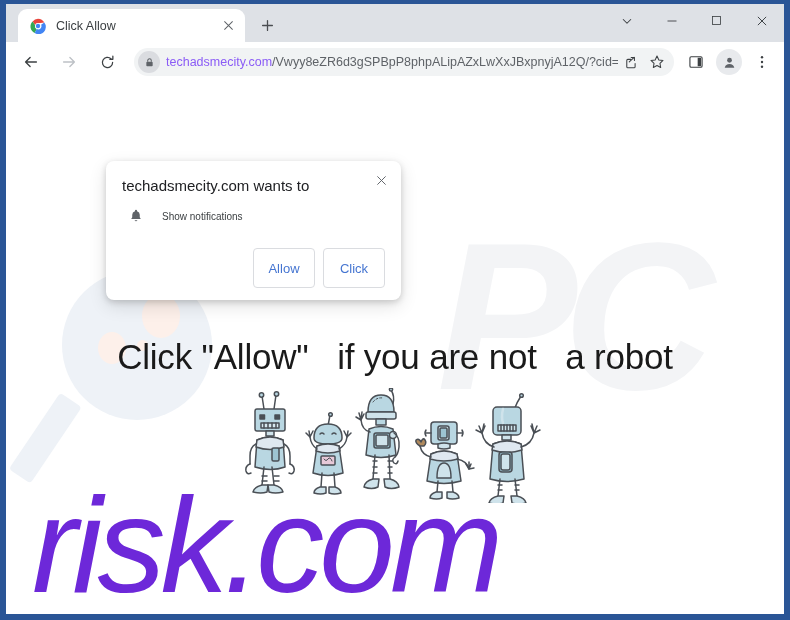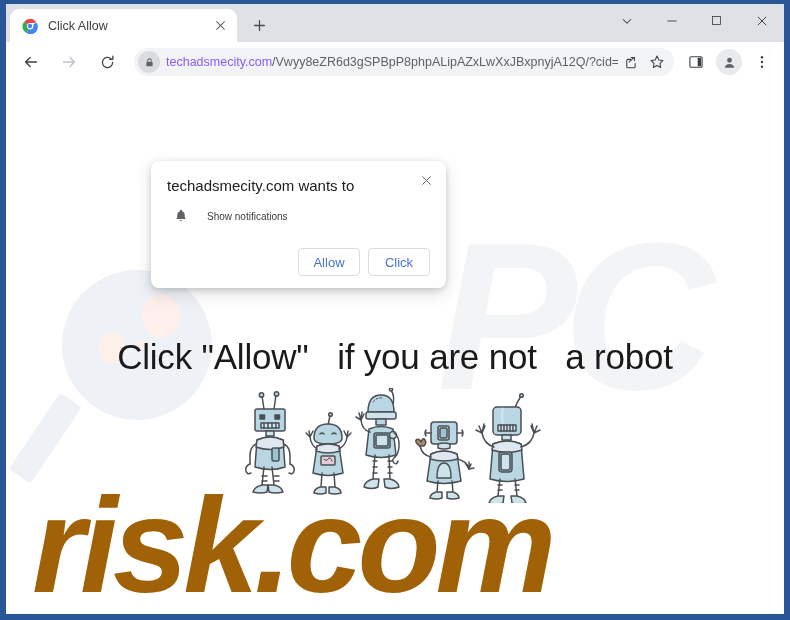--- a/index.html
+++ b/index.html
@@ -35,21 +35,21 @@
   
   #tab-strip {
     position: relative;
     height: 38px;
     background: #dee1e6;
     display: flex;
     align-items: flex-end;
   }
   #tab-active {
     position: relative;
-    margin-left: 4px;
+    margin-left: 12px;
     width: 227px;
     height: 33px;
     background: #ffffff;
     border-radius: 9px 9px 0 0;
     display: flex;
     align-items: center;
     padding: 0 8px 0 12px;
     box-sizing: border-box;
   }
   #favicon {
@@ -200,23 +200,23 @@
     color: #f3f4f6;
     letter-spacing: -14px;
     line-height: 1;
     user-select: none;
     margin-left: 21px;
   }
   #wm-risk {
     position: absolute;
     left: 26px; top: 395px;
     font-size: 136px;
-    font-weight: bold;
+    font-weight: normal;
     font-style: italic;
-    color: #a16207;
+    color: #6d28d9;
     letter-spacing: -5px;
     line-height: 1;
     user-select: none;
   }
 
   #headline {
     position: absolute;
     left: 0; right: 0;
     top: 255px;
     text-align: center;
@@ -238,21 +238,20 @@
   #perm-dialog {
     position: absolute;
     left: 100px; top: 79px;
     width: 295px;
     background: #ffffff;
     border-radius: 8px;
     box-shadow: 0 2px 6px rgba(0,0,0,.16), 0 6px 18px rgba(0,0,0,.12);
     z-index: 20;
     padding: 16px 16px 12px 16px;
     box-sizing: border-box;
-    margin-left: 45px;
   }
   #perm-close {
     position: absolute;
     right: 10px; top: 9px;
     width: 20px; height: 20px;
     display: flex; align-items: center; justify-content: center;
   }
   #perm-title {
     font-size: 15px;
     color: #202124;
@@ -273,21 +272,21 @@
     font-size: 10px;
     color: #3c4043;
   }
   #perm-actions {
     display: flex;
     justify-content: flex-end;
     gap: 8px;
   }
   .perm-btn {
     min-width: 62px;
-    height: 28px;
+    height: 40px;
     padding: 0 14px;
     background: #ffffff;
     border: 1px solid #dadce0;
     border-radius: 4px;
     color: #4575d1;
     font-size: 13px;
     font-family: "Liberation Sans", sans-serif;
     cursor: pointer;
     display: flex; align-items: center; justify-content: center;
   }

